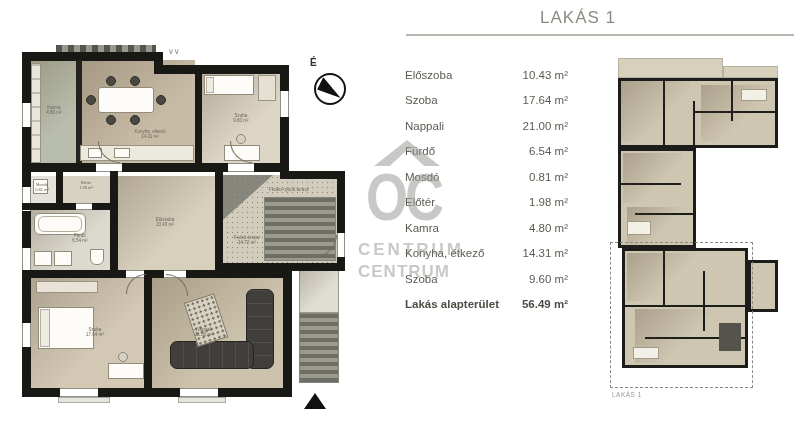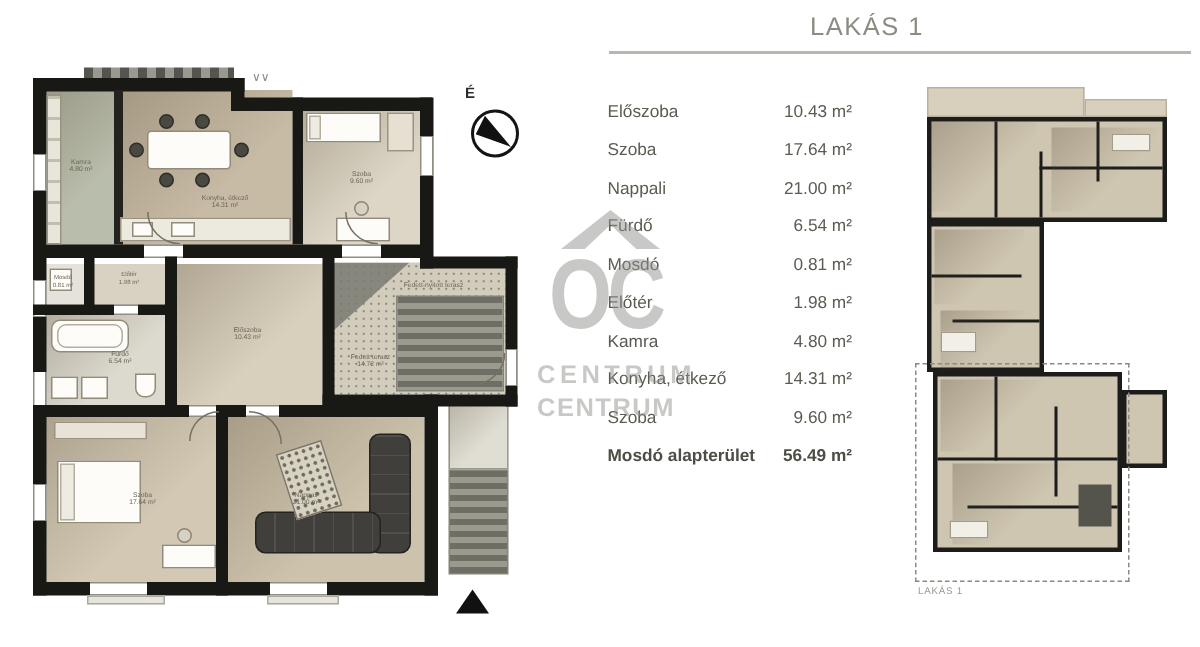--- a/index.html
+++ b/index.html
@@ -255,21 +255,21 @@
     </div>
   <div class="abs row" style="top:240px">
     <span>Konyha, étkező</span>
     <span>14.31 m²</span>
     </div>
   <div class="abs row" style="top:266px">
     <span>Szoba</span>
     <span>9.60 m²</span>
     </div>
   <div class="abs row bold" style="top:291px">
-    <span>Mosdó alapterület</span>
+    <span>Lakás alapterület</span>
     <span>56.49 m²</span>
     </div>
 </div>
 
 <div class="abs mini">
   <i class="abs" style="left:13px;top:8px;width:105px;height:20px;background:#d8cfbc;border:1px solid #b9b1a0"></i>
   <i class="abs" style="left:118px;top:16px;width:55px;height:12px;background:#d8cfbc;border:1px solid #b9b1a0"></i>
 
   <span class="abs blk" style="left:13px;top:28px;width:160px;height:70px">
     <i class="abs mwall" style="left:42px;top:0;width:2px;height:64px"></i>

